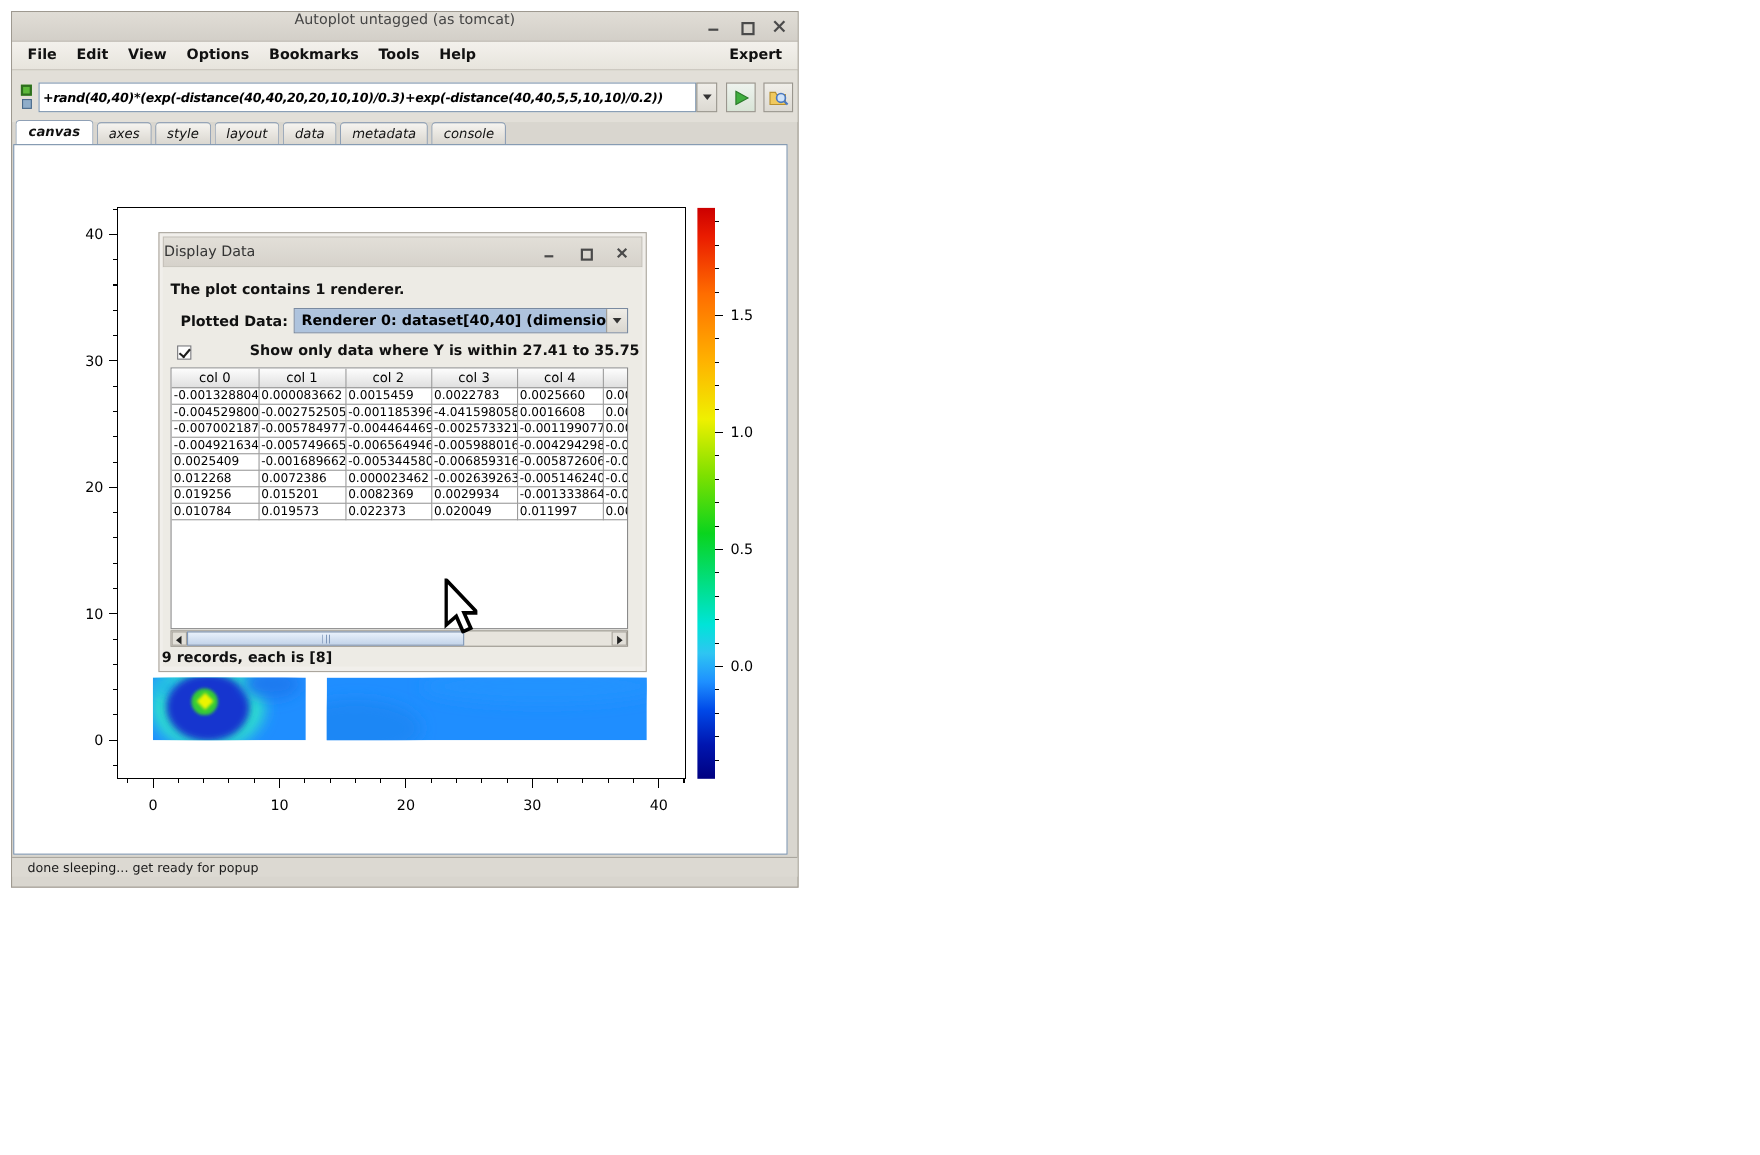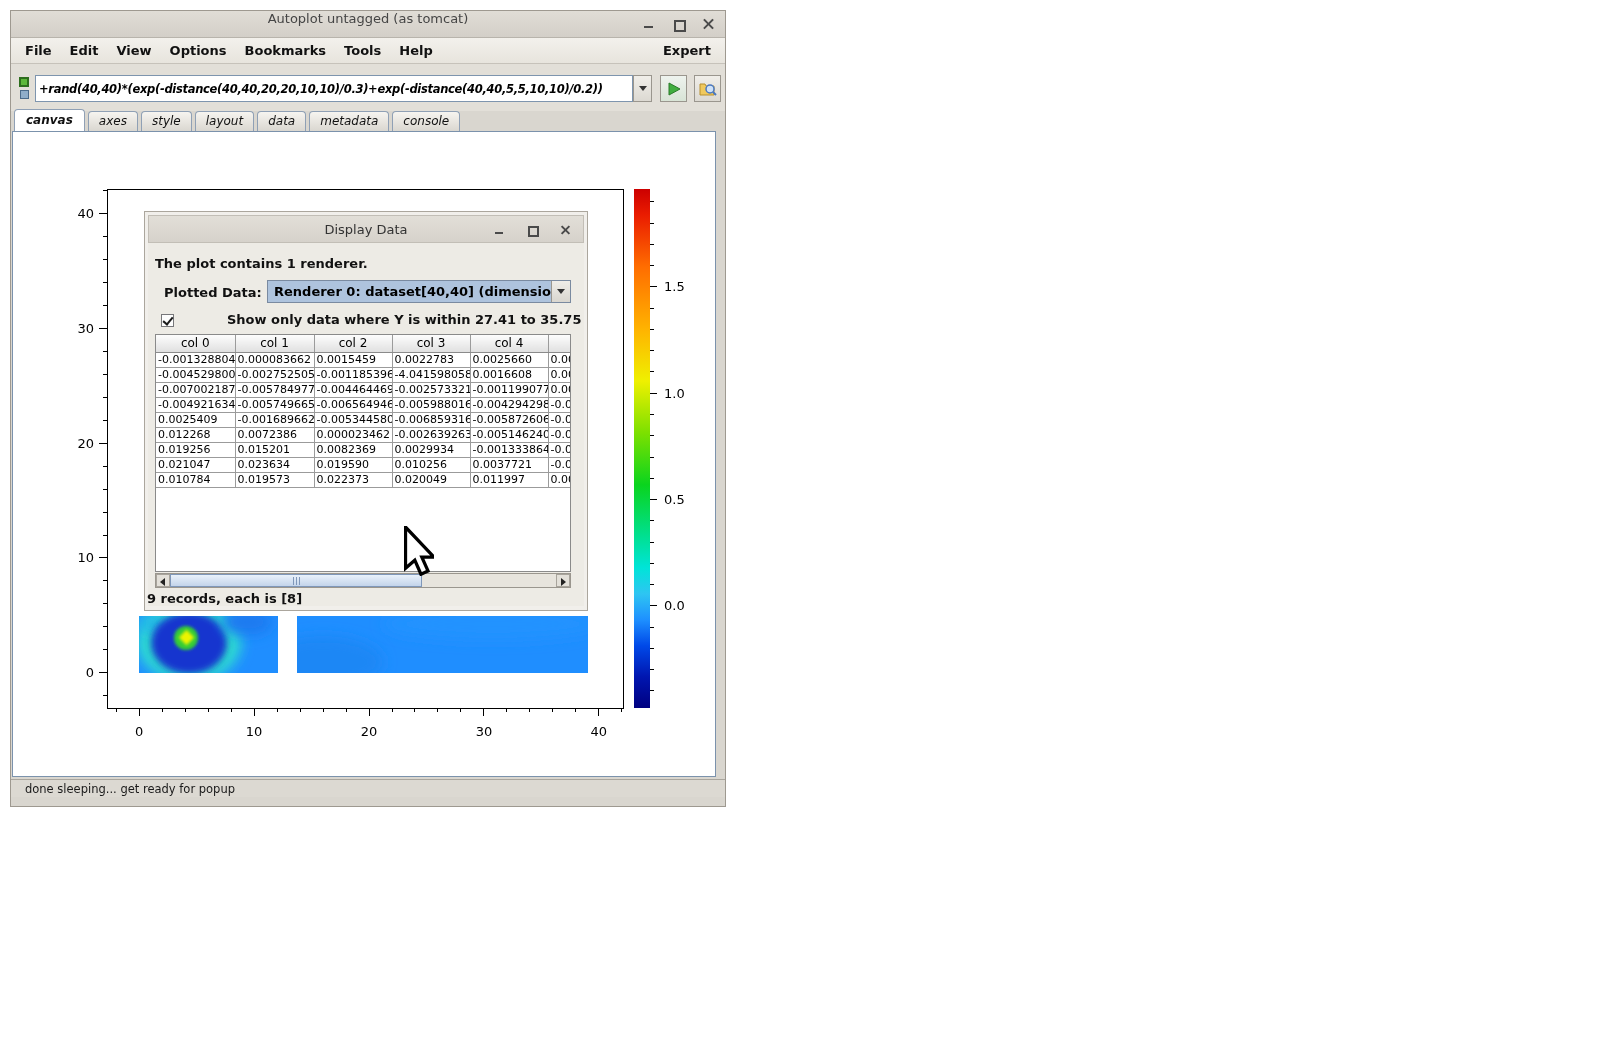--- a/index.html
+++ b/index.html
@@ -53,21 +53,21 @@
   
   .canvas-area { position:absolute; left:1px; top:120px; width:704px; height:646px;
     background:#ffffff; border:1px solid #7b92ac; }
   #plot-svg { position:absolute; left:0; top:0; }
   #plot-svg text { font-family:"DejaVu Sans", sans-serif; fill:#000; }
 
   
   .dialog { position:absolute; left:131px; top:79px; width:444px; height:400px;
     background:#f1efeb; border:1px solid #aba69d; padding:3px; z-index:5; }
   .dialog-titlebar { position:relative; height:28px; background:linear-gradient(#e2dfd8,#d6d2cb);
-    border:1px solid #c2beb6; display:flex; align-items:center; justify-content:center; }
+    border:1px solid #c2beb6; display:flex; align-items:center; justify-content:flex-start; }
   .dialog-title { font-size:13px; color:#333; }
   .dlgbtns { position:absolute; right:12px; top:0; height:28px; display:flex; align-items:center; gap:22px; }
   .dbtn { width:11px; height:11px; position:relative; }
   .dbtn-min::after { content:""; position:absolute; left:1px; bottom:2px; width:8px; height:2px; background:#4a4a4a; }
   .dbtn-max::after { content:""; position:absolute; left:1px; top:1px; width:7px; height:7px; border:2px solid #4a4a4a; }
   .dbtn-close::before, .dbtn-close::after { content:""; position:absolute; left:0; top:4px; width:11px; height:2px; background:#4a4a4a; }
   .dbtn-close::before { transform:rotate(45deg); }
   .dbtn-close::after  { transform:rotate(-45deg); }
   .dialog-body { position:relative; height:363px; background:#edebe5; }
 
@@ -413,28 +413,20 @@
                 </tr>
                 <tr>
                   <td>0.019256</td>
                   <td>0.015201</td>
                   <td>0.0082369</td>
                   <td>0.0029934</td>
                   <td>-0.001333864...</td>
                   <td>-0.0</td>
                 </tr>
                 <tr>
-                  <td>0.021047</td>
-                  <td>0.023634</td>
-                  <td>0.019590</td>
-                  <td>0.010256</td>
-                  <td>0.0037721</td>
-                  <td>-0.0</td>
-                </tr>
-                <tr>
                   <td>0.010784</td>
                   <td>0.019573</td>
                   <td>0.022373</td>
                   <td>0.020049</td>
                   <td>0.011997</td>
                   <td>0.00</td>
                 </tr>
               </tbody>
             </table>
         </div>

